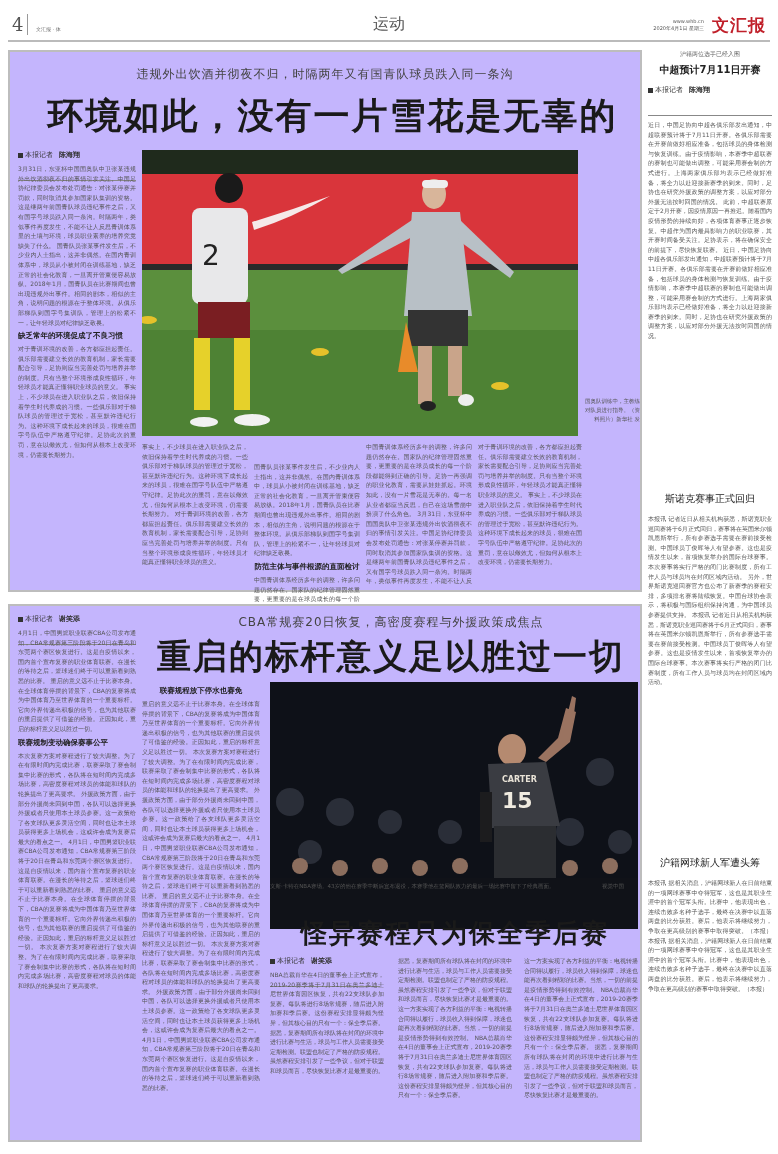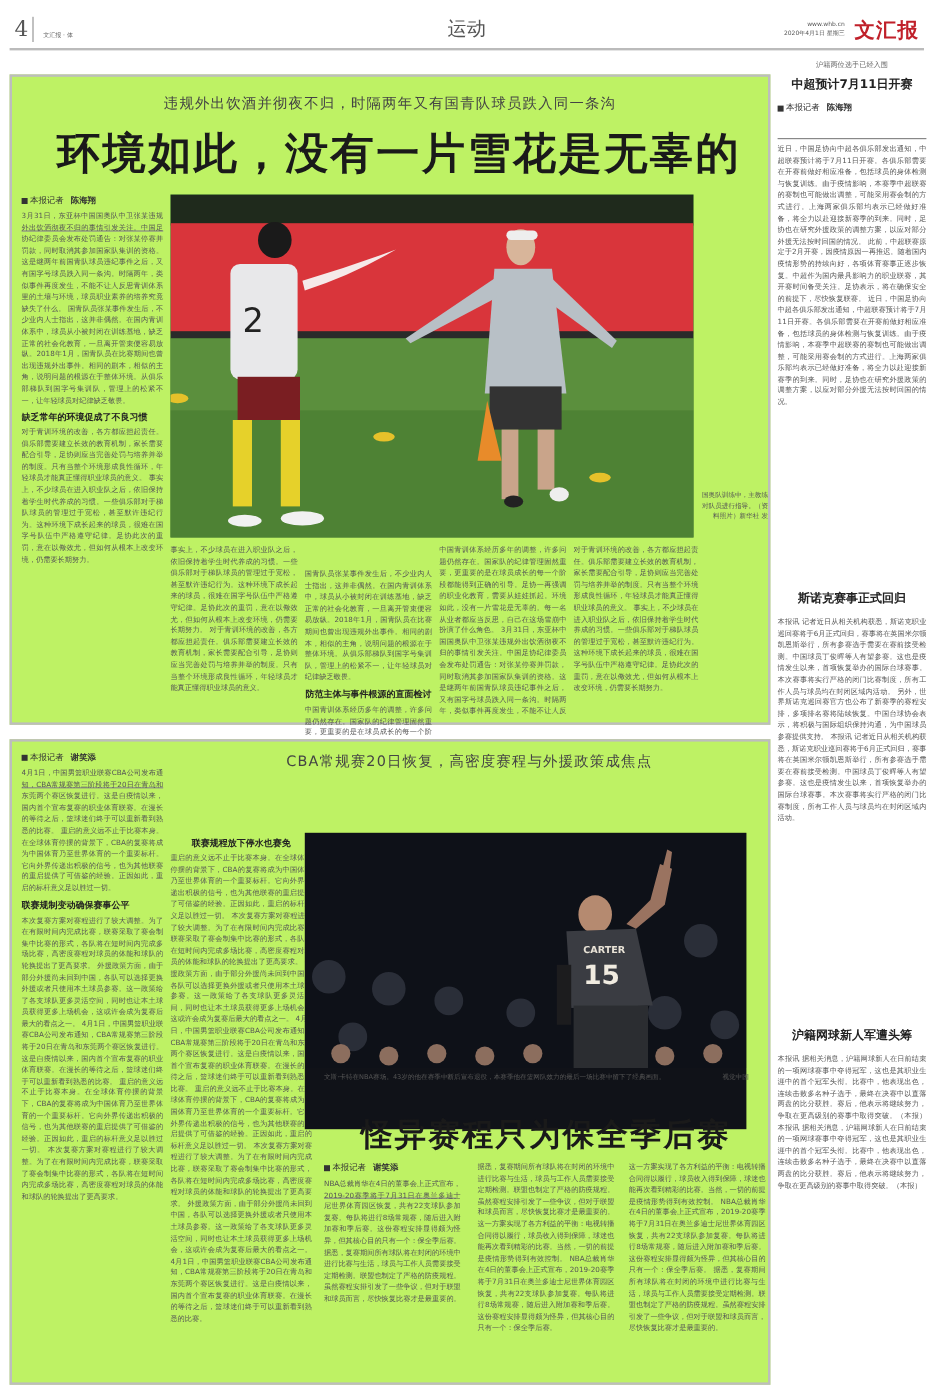--- a/index.html
+++ b/index.html
@@ -4,21 +4,21 @@
 <style>
   * { box-sizing: border-box; margin: 0; padding: 0; }
   body { width: 778px; height: 1154px; background: #fff; font-family: "DejaVu Sans", sans-serif; color: #222; overflow: hidden; position: relative; }
   .masthead { position: absolute; left: 8px; right: 8px; top: 8px; height: 34px; border-bottom: 2px solid #bbb; }
   .pg-num { position: absolute; left: 4px; top: 6px; font-family: "DejaVu Serif", serif; font-size: 18px; color: #555; border-right: 1px solid #999; padding-right: 4px; }
   .pg-meta { position: absolute; left: 28px; top: 18px; font-size: 5px; color: #666; }
   .section { position: absolute; left: 0; right: 0; top: 6px; text-align: center; font-size: 16px; color: #555; }
   .brand-meta { position: absolute; right: 66px; top: 10px; font-size: 5px; color: #555; text-align: right; line-height: 7px; }
   .brand { position: absolute; right: 4px; top: 6px; font-family: "DejaVu Serif", serif; font-weight: bold; font-size: 17px; color: #c0202a; letter-spacing: 1px; }
 
-  .box { position: absolute; border: 2px solid #bdbdbd; background: #bef264; margin-top: 12px; }
+  .box { position: absolute; border: 2px solid #bdbdbd; background: #c4b5fd; }
   .box1 { left: 8px; top: 50px; width: 634px; height: 542px; }
   .box2 { left: 8px; top: 604px; width: 634px; height: 538px; }
 
   .subhead { position: absolute; left: 0; right: 0; text-align: center; font-size: 12px; color: #444; letter-spacing: 1px; }
   .headline { position: absolute; left: 0; right: 0; text-align: center; font-weight: bold; color: #1a1a1a; }
   .h1 { top: 40px; font-size: 36px; letter-spacing: 2px; font-family: "DejaVu Sans", sans-serif; padding-left: 15px; }
   .h2 { top: 28px; font-size: 34px; letter-spacing: 2px; font-family: "DejaVu Serif", serif; }
   .h3 { font-size: 26px; font-family: "DejaVu Serif", serif; letter-spacing: 2px; }
 
   .byline { position: absolute; font-size: 7px; color: #333; border-bottom: 1px solid #888; padding-bottom: 20px; }
@@ -28,21 +28,21 @@
   .col { position: absolute; font-size: 6px; line-height: 9.6px; color: #555; overflow: hidden; text-align: justify; word-break: break-all; }
   .subtitle-in { font-size: 7.5px; font-weight: bold; color: #222; line-height: 11px; display: block; margin: 3px 0; text-align: left; }
 
   .photo { position: absolute; overflow: hidden; }
   .caption { position: absolute; font-size: 5.5px; color: #555; line-height: 9px; }
 
   .sidebar { position: absolute; left: 648px; top: 50px; width: 124px; bottom: 10px; }
   .sb-kicker { font-size: 6px; color: #666; text-align: center; }
   .sb-title { font-size: 10px; font-weight: bold; text-align: center; color: #222; margin: 4px 0 8px; }
   .sb-col { font-size: 6px; line-height: 9.6px; color: #555; text-align: justify; word-break: break-all; overflow: hidden; }
-  .sb-head { font-size: 10px; font-weight: bold; text-align: center; color: #222; margin: 12px 0 8px; }
+  .sb-head { font-size: 10px; font-weight: normal; text-align: center; color: #222; margin: 12px 0 8px; }
 </style>
 </head>
 <body>
 
 <div class="masthead">
   <span class="pg-num">4</span>
   <span class="pg-meta">文汇报 · 体</span>
   <div class="section">运动</div>
   <div class="brand-meta">
     <div>www.whb.cn</div>
@@ -134,34 +134,35 @@
     <span>重启的意义远不止于比赛本身。在全球体育停摆的背景下，CBA的复赛将成为中国体育乃至世界体育的一个重要标杆。它向外界传递出积极的信号，也为其他联赛的重启提供了可借鉴的经验。正因如此，重启的标杆意义足以胜过一切。</span>
     <span class="subtitle-in">联赛规制变动确保赛事公平</span>
     <span>本次复赛方案对赛程进行了较大调整。为了在有限时间内完成比赛，联赛采取了赛会制集中比赛的形式，各队将在短时间内完成多场比赛，高密度赛程对球员的体能和球队的轮换提出了更高要求。</span>
     <span>外援政策方面，由于部分外援尚未回到中国，各队可以选择更换外援或者只使用本土球员参赛。这一政策给了各支球队更多灵活空间，同时也让本土球员获得更多上场机会，这或许会成为复赛后最大的看点之一。</span>
     <span>4月1日，中国男篮职业联赛CBA公司发布通知，CBA常规赛第三阶段将于20日在青岛和东莞两个赛区恢复进行。这是自疫情以来，国内首个宣布复赛的职业体育联赛。在漫长的等待之后，篮球迷们终于可以重新看到熟悉的比赛。</span>
     <span>重启的意义远不止于比赛本身。在全球体育停摆的背景下，CBA的复赛将成为中国体育乃至世界体育的一个重要标杆。它向外界传递出积极的信号，也为其他联赛的重启提供了可借鉴的经验。正因如此，重启的标杆意义足以胜过一切。</span>
     <span>本次复赛方案对赛程进行了较大调整。为了在有限时间内完成比赛，联赛采取了赛会制集中比赛的形式，各队将在短时间内完成多场比赛，高密度赛程对球员的体能和球队的轮换提出了更高要求。</span>
   </div>
 
   <div class="subhead" style="left:132px; top:8px; font-size:12px;">CBA常规赛20日恢复，高密度赛程与外援政策成焦点</div>
+  <div class="headline h2" style="left:132px;">重启的标杆意义足以胜过一切</div>
 
   <div class="col" style="left:132px; top:76px; width:118px; height:452px;">
     <span class="subtitle-in" style="text-align:center;">联赛规程放下停水也赛免</span>
     <span>重启的意义远不止于比赛本身。在全球体育停摆的背景下，CBA的复赛将成为中国体育乃至世界体育的一个重要标杆。它向外界传递出积极的信号，也为其他联赛的重启提供了可借鉴的经验。正因如此，重启的标杆意义足以胜过一切。</span>
     <span>本次复赛方案对赛程进行了较大调整。为了在有限时间内完成比赛，联赛采取了赛会制集中比赛的形式，各队将在短时间内完成多场比赛，高密度赛程对球员的体能和球队的轮换提出了更高要求。</span>
     <span>外援政策方面，由于部分外援尚未回到中国，各队可以选择更换外援或者只使用本土球员参赛。这一政策给了各支球队更多灵活空间，同时也让本土球员获得更多上场机会，这或许会成为复赛后最大的看点之一。</span>
     <span>4月1日，中国男篮职业联赛CBA公司发布通知，CBA常规赛第三阶段将于20日在青岛和东莞两个赛区恢复进行。这是自疫情以来，国内首个宣布复赛的职业体育联赛。在漫长的等待之后，篮球迷们终于可以重新看到熟悉的比赛。</span>
     <span>重启的意义远不止于比赛本身。在全球体育停摆的背景下，CBA的复赛将成为中国体育乃至世界体育的一个重要标杆。它向外界传递出积极的信号，也为其他联赛的重启提供了可借鉴的经验。正因如此，重启的标杆意义足以胜过一切。</span>
     <span>本次复赛方案对赛程进行了较大调整。为了在有限时间内完成比赛，联赛采取了赛会制集中比赛的形式，各队将在短时间内完成多场比赛，高密度赛程对球员的体能和球队的轮换提出了更高要求。</span>
     <span>外援政策方面，由于部分外援尚未回到中国，各队可以选择更换外援或者只使用本土球员参赛。这一政策给了各支球队更多灵活空间，同时也让本土球员获得更多上场机会，这或许会成为复赛后最大的看点之一。</span>
     <span>4月1日，中国男篮职业联赛CBA公司发布通知，CBA常规赛第三阶段将于20日在青岛和东莞两个赛区恢复进行。这是自疫情以来，国内首个宣布复赛的职业体育联赛。在漫长的等待之后，篮球迷们终于可以重新看到熟悉的比赛。</span>
   </div>
 
-  <div class="photo" style="left:244px; top:76px; width:368px; height:247px; background:#101218;">
+  <div class="photo" style="left:260px; top:76px; width:368px; height:247px; background:#101218;">
     <svg width="368" height="196" viewBox="0 0 368 196">
       <rect width="368" height="196" fill="#0e1118"></rect>
       <g fill="#2a2e38">
         <circle cx="20" cy="120" r="14"></circle>
           <circle cx="70" cy="130" r="14"></circle>
           <circle cx="120" cy="140" r="12"></circle>
         <circle cx="330" cy="90" r="14"></circle>
           <circle cx="300" cy="150" r="14"></circle>
           <circle cx="350" cy="160" r="12"></circle>
         <circle cx="180" cy="150" r="12"></circle>

